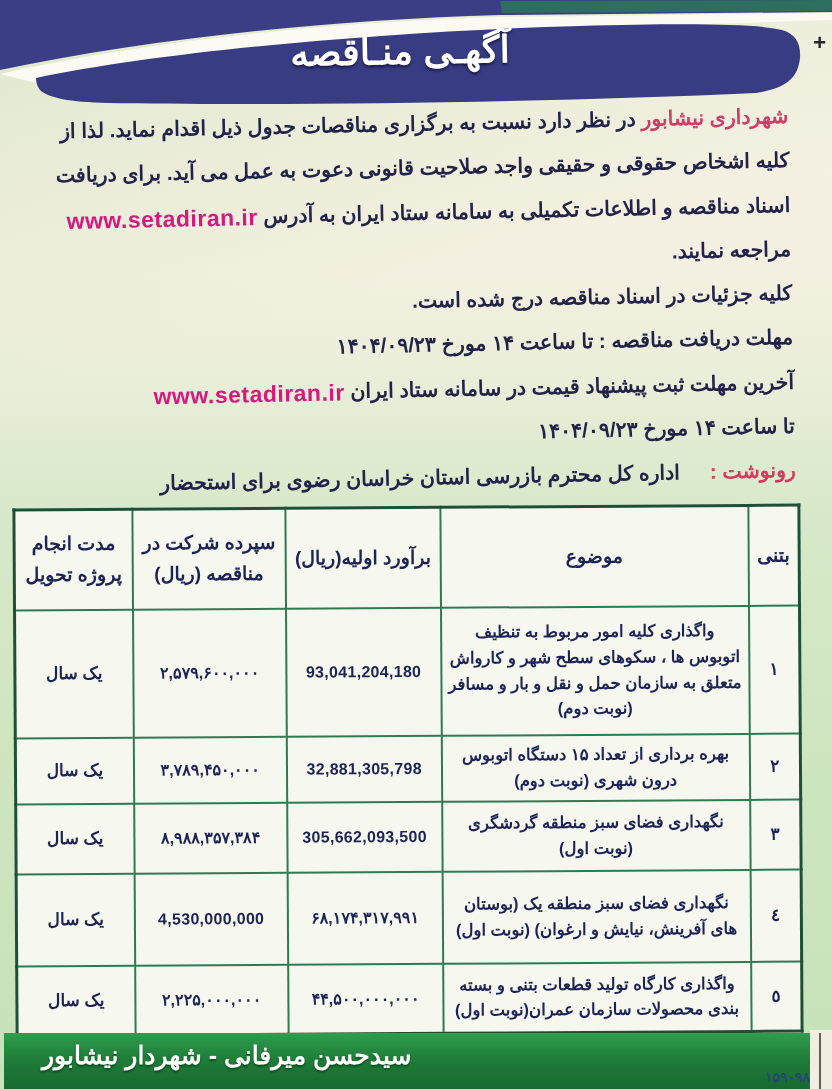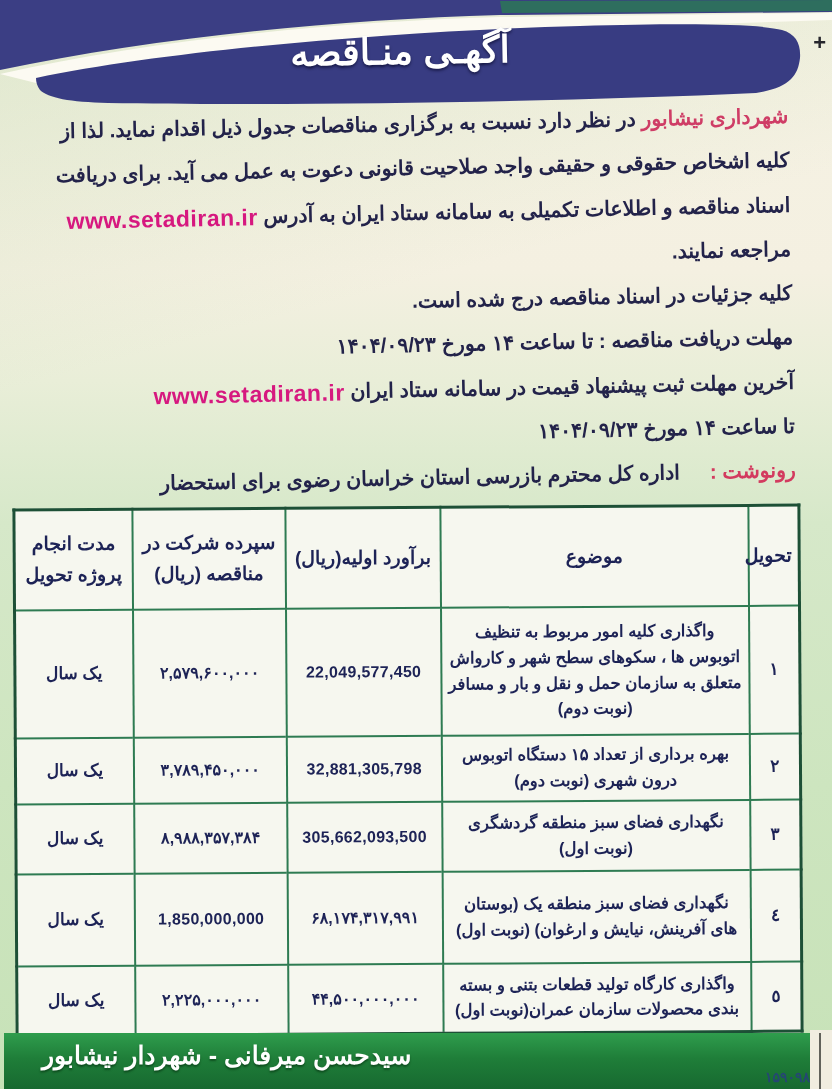--- a/index.html
+++ b/index.html
@@ -121,32 +121,32 @@
     <table class="tender">
       <colgroup>
         <col class="c0">
           <col class="c1">
           <col class="c2">
           <col class="c3">
           <col class="c4">
       </colgroup>
       <thead>
         <tr>
-          <th>تحویل</th>
+          <th>بتنی</th>
           <th>موضوع</th>
           <th>برآورد اولیه(ریال)</th>
           <th>سپرده شرکت در مناقصه (ریال)</th>
           <th>مدت انجام پروژه تحویل</th>
         </tr>
       </thead>
       <tbody>
           <tr>
             <td class="c0">۱</td>
             <td class="c1">واگذاری کلیه امور مربوط به تنظیف اتوبوس ها ، سکوهای سطح شهر و کارواش متعلق به سازمان حمل و نقل و بار و مسافر (نوبت دوم)</td>
-            <td class="c2">22,049,577,450</td>
+            <td class="c2">93,041,204,180</td>
             <td class="c3">۲,۵۷۹,۶۰۰,۰۰۰</td>
             <td class="c4">یک سال</td>
           </tr>
           <tr>
             <td class="c0">۲</td>
             <td class="c1">بهره برداری از تعداد ۱۵ دستگاه اتوبوس درون شهری (نوبت دوم)</td>
             <td class="c2">32,881,305,798</td>
             <td class="c3">۳,۷۸۹,۴۵۰,۰۰۰</td>
             <td class="c4">یک سال</td>
           </tr>
@@ -154,21 +154,21 @@
             <td class="c0">۳</td>
             <td class="c1">نگهداری فضای سبز منطقه گردشگری (نوبت اول)</td>
             <td class="c2">305,662,093,500</td>
             <td class="c3">۸,۹۸۸,۳۵۷,۳۸۴</td>
             <td class="c4">یک سال</td>
           </tr>
           <tr>
             <td class="c0">٤</td>
             <td class="c1">نگهداری فضای سبز منطقه یک (بوستان های آفرینش، نیایش و ارغوان) (نوبت اول)</td>
             <td class="c2">۶۸,۱۷۴,۳۱۷,۹۹۱</td>
-            <td class="c3">1,850,000,000</td>
+            <td class="c3">4,530,000,000</td>
             <td class="c4">یک سال</td>
           </tr>
           <tr>
             <td class="c0">٥</td>
             <td class="c1">واگذاری کارگاه تولید قطعات بتنی و بسته بندی محصولات سازمان عمران(نوبت اول)</td>
             <td class="c2">۴۴,۵۰۰,۰۰۰,۰۰۰</td>
             <td class="c3">۲,۲۲۵,۰۰۰,۰۰۰</td>
             <td class="c4">یک سال</td>
           </tr>
         </tbody>

